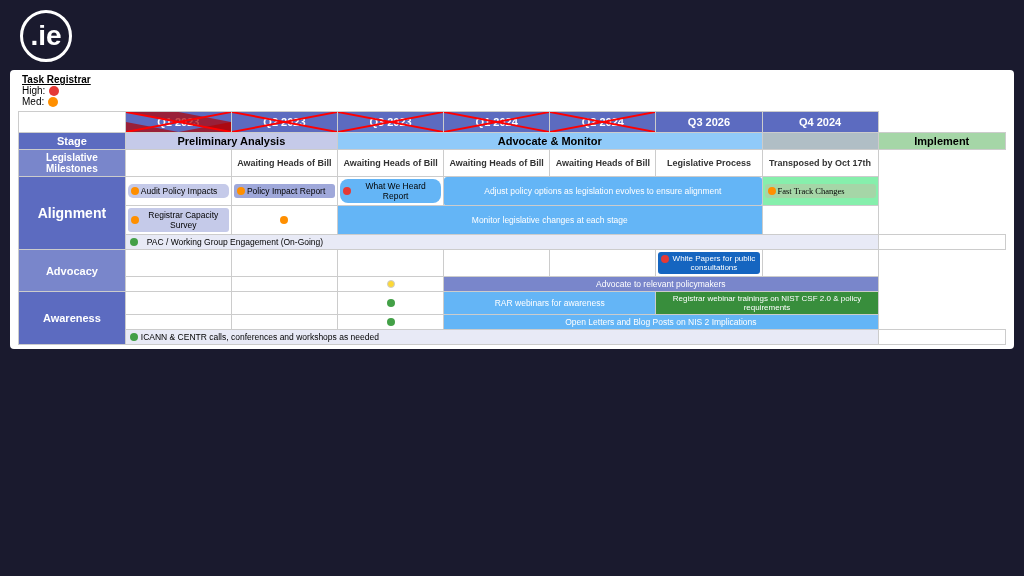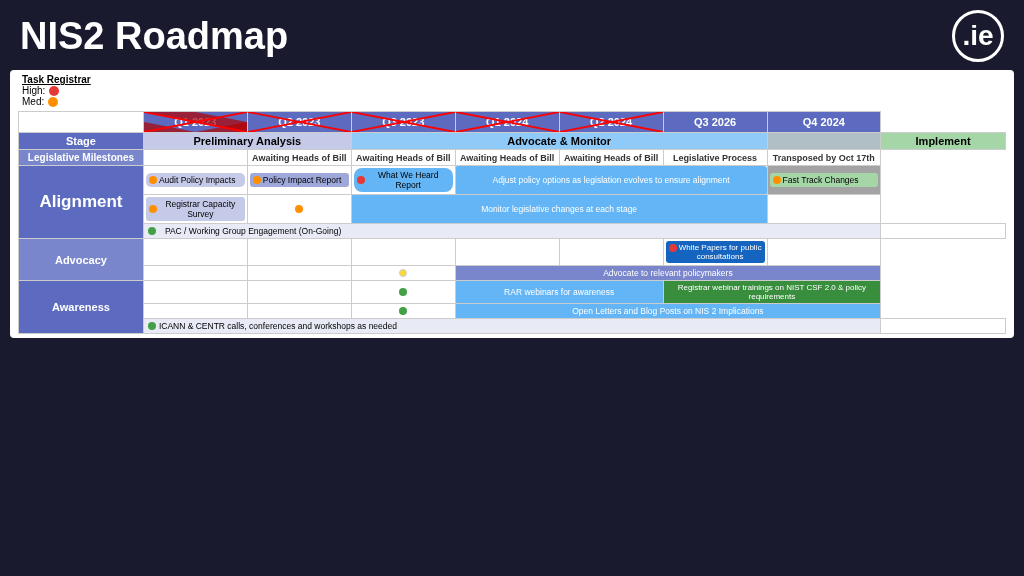--- a/index.html
+++ b/index.html
@@ -116,21 +116,21 @@
     .stage-milestones {
       background: #7986cb;
       color: white;
       font-weight: bold;
       font-size: 10px;
     }
     .stage-alignment {
       background: #5c6bc0;
       color: white;
       font-weight: bold;
-      font-size: 17px;
+      font-size: 14px;
     }
     .stage-advocacy {
       background: #7986cb;
       color: white;
       font-weight: bold;
       font-size: 11px;
     }
     .stage-awareness {
       background: #5c6bc0;
       color: white;
@@ -162,21 +162,20 @@
     }
 
     
     svg.cross { position: absolute; top: 0; left: 0; width: 100%; height: 100%; }
   </style>
 </head>
 <body>
 <div class="slide">
 
   <div class="header">
-    <div class="title">NIS2 Roadmap</div>
     <div class="logo">
       <span>.ie</span>
     </div>
   </div>
 
   <div class="content-area">
     <div class="legend">
       <span class="legend-title">Task Registrar</span>
       <div class="legend-item">
         <span>High:</span>
@@ -293,21 +292,21 @@
           </td>
           <td style="background:white; padding:2px;">
             <div style="background:#64b5f6; border-radius:8px; padding:2px 3px; font-size:8.5px; display:flex; align-items:center; gap:2px;">
               <div class="dot dot-red" style="width:8px;height:8px;"></div>
               <span>What We Heard Report</span>
             </div>
           </td>
           <td colspan="3" style="background:#64b5f6; border-radius:3px; padding:2px 4px; font-size:8.5px; color:white;">
             <span>Adjust policy options as legislation evolves to ensure alignment</span>
           </td>
-          <td style="background:#a3a3a3; padding:2px;">
+          <td style="background:#86efac; padding:2px;font-family:Liberation Serif, serif;">
             <div style="background:#a5d6a7; border-radius:3px; padding:2px 3px; font-size:8.5px; display:flex; align-items:center; gap:2px;">
               <div class="dot dot-orange" style="width:8px;height:8px;"></div>
               <span>Fast Track Changes</span>
             </div>
           </td>
         </tr>
 
         <tr>
           <td style="background:white; padding:2px;">
             <div style="background:#c5cae9; border-radius:3px; padding:2px 3px; font-size:8.5px; display:flex; align-items:center; gap:2px;">

